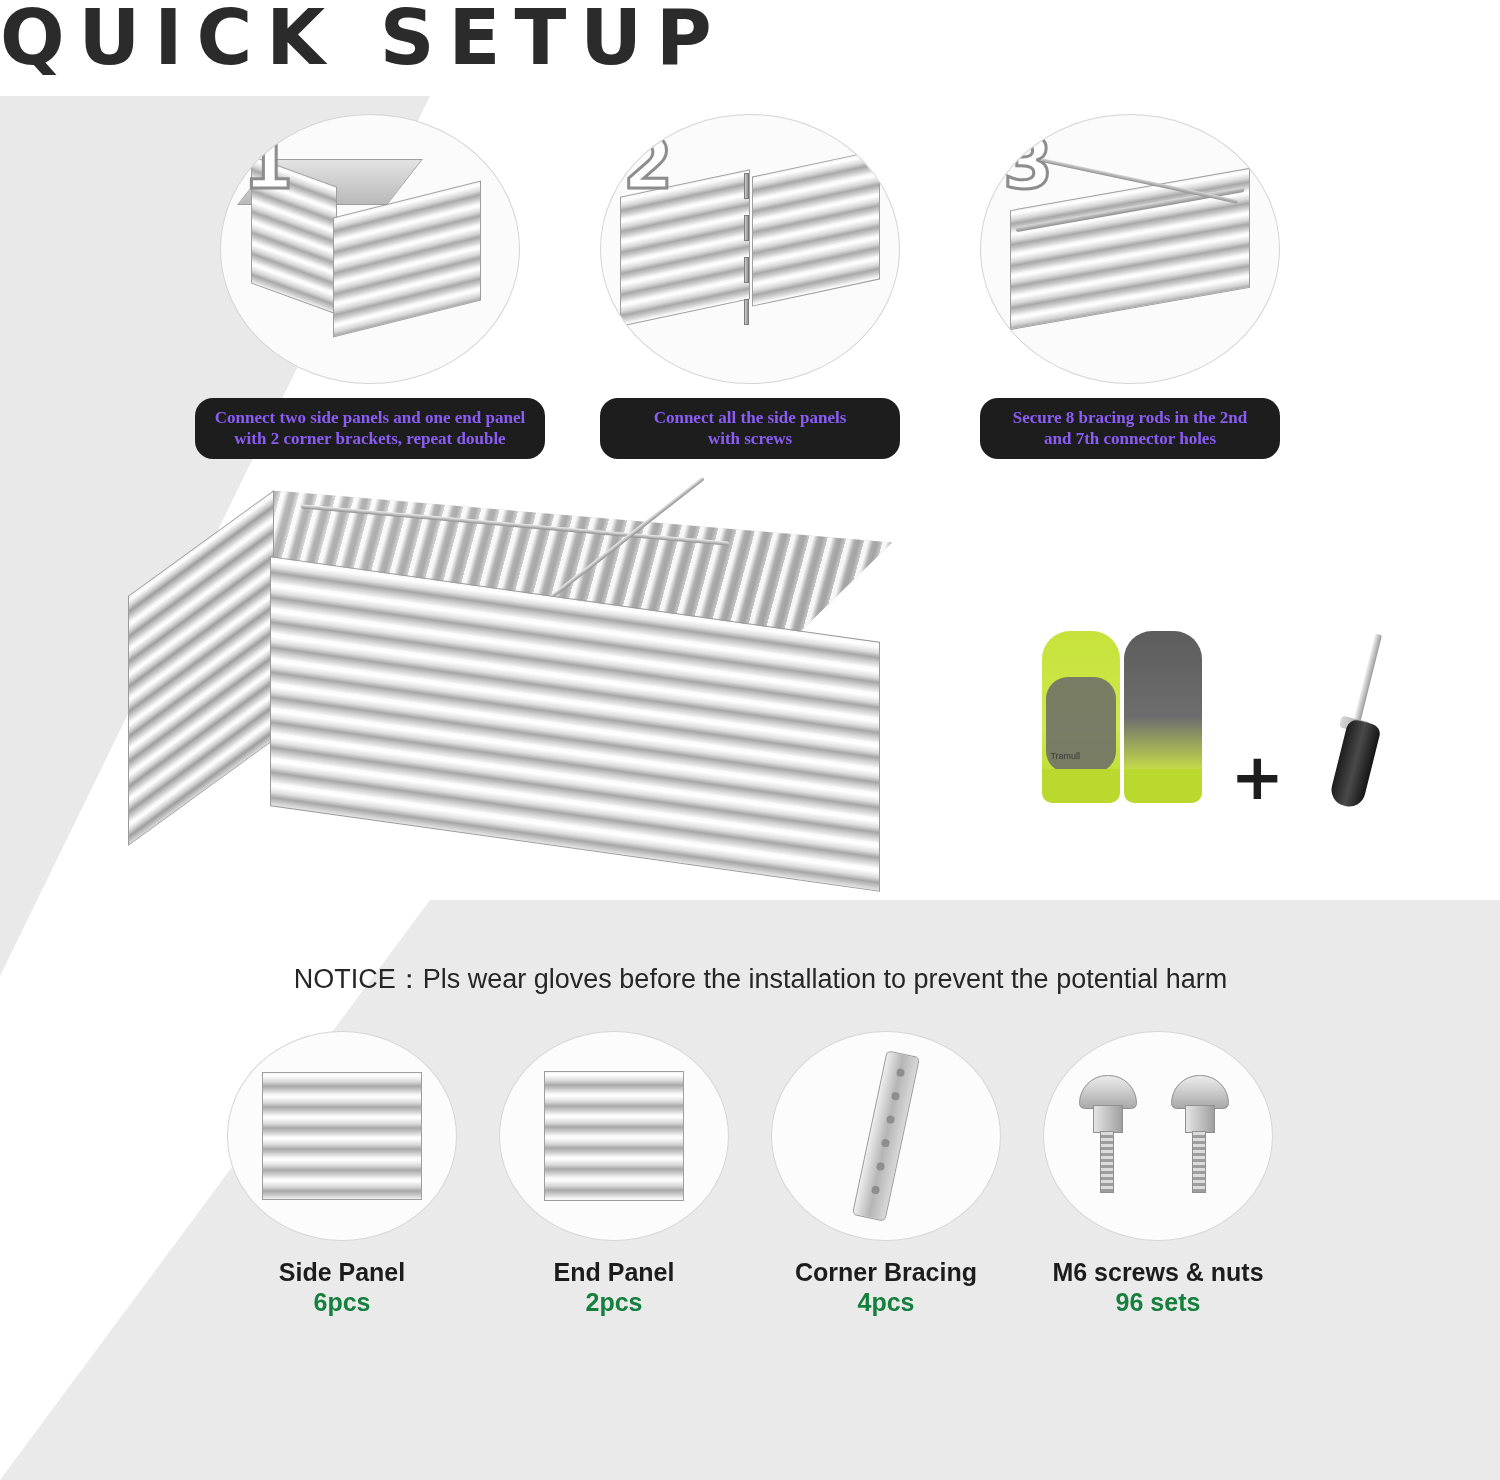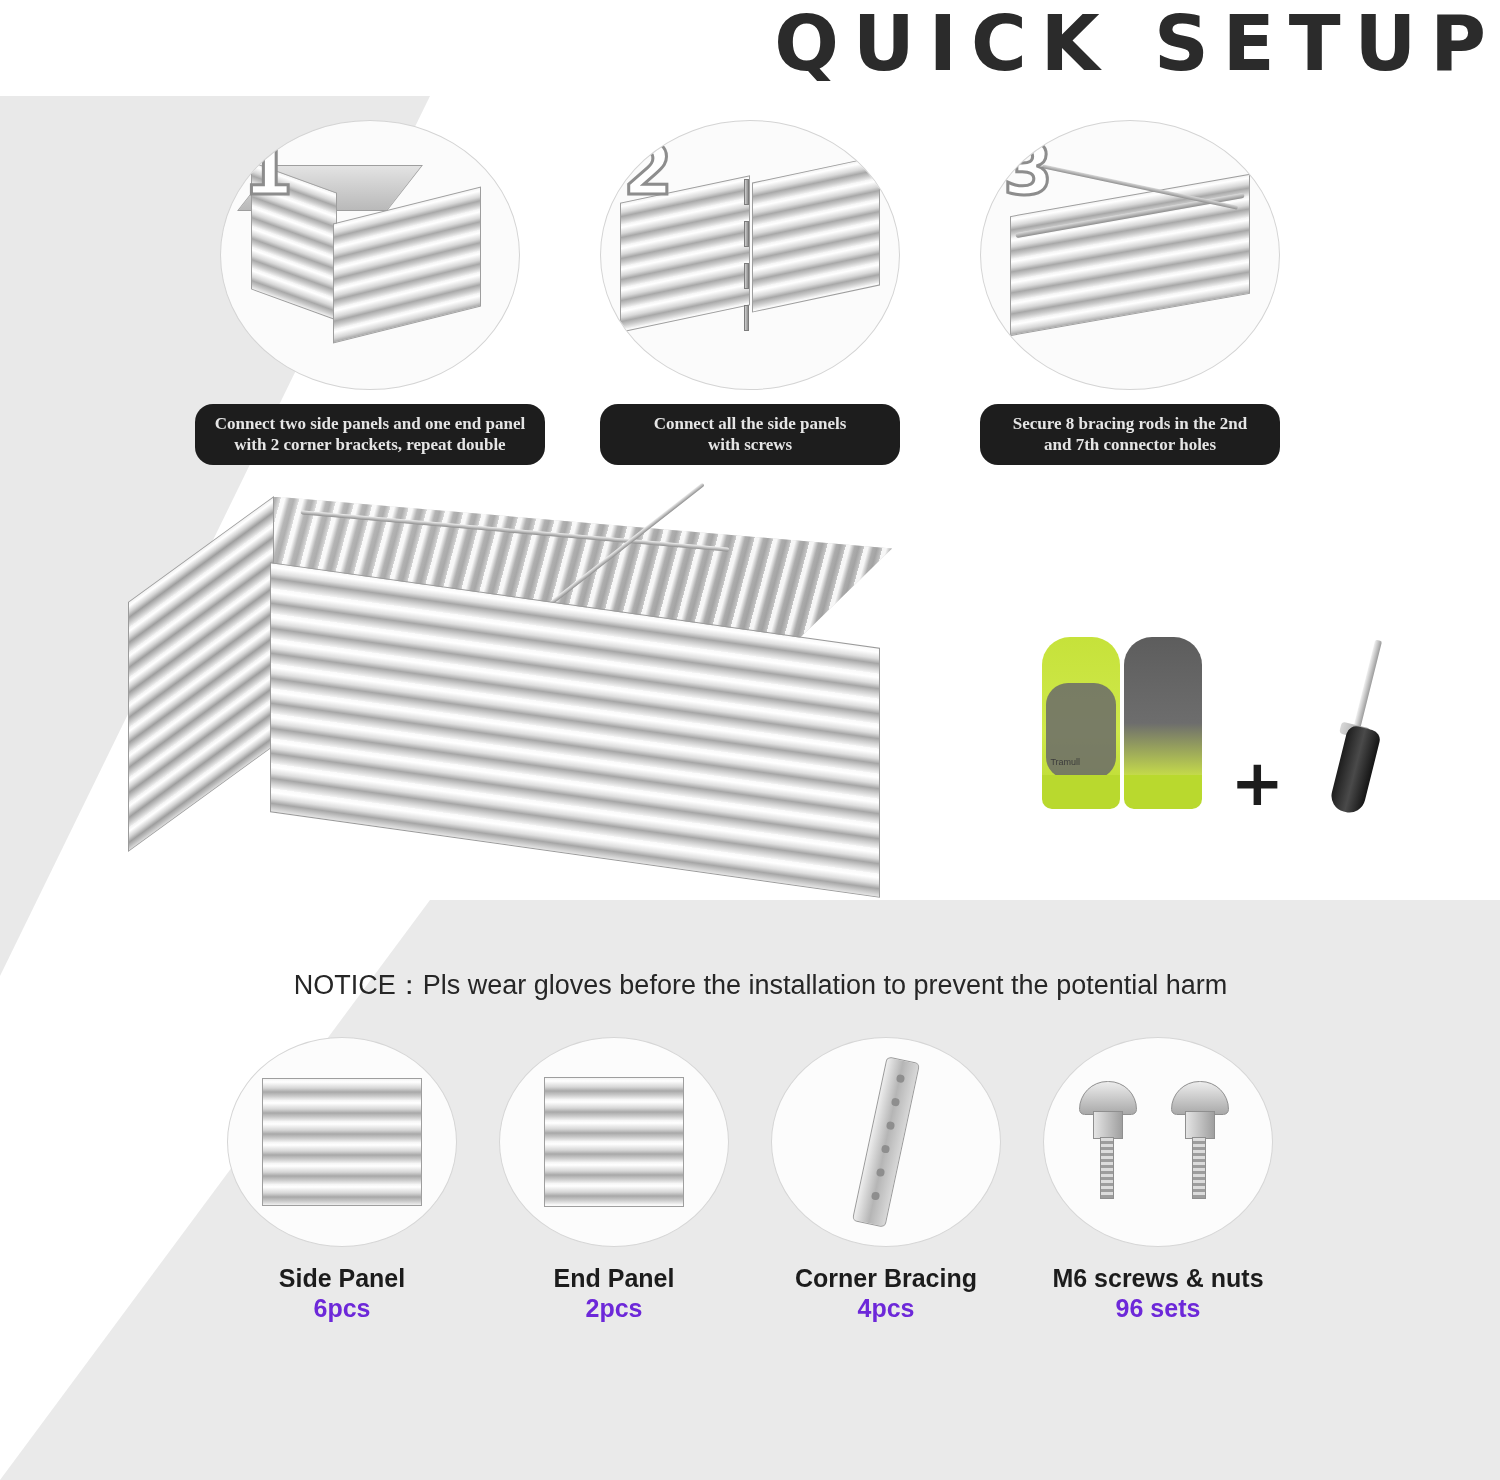--- a/index.html
+++ b/index.html
@@ -22,22 +22,21 @@
   .bg-wedge-bottom2 {
     position: absolute; left: 0; bottom: 0; width: 1500px; height: 620px;
     background: #eaeaea;
     clip-path: polygon(1500px 40px, 1500px 620px, 0 620px, 430px 40px);
     z-index: 0;
   }
 
   
   .title-bar {
     position: relative; z-index: 3;
-    text-align: right;
-    padding-top: 6px;
+    text-align: left;
   }
   .title-bar .title {
     font-family: "DejaVu Sans", sans-serif;
     font-weight: bold;
     font-size: 76px;
     letter-spacing: 14px;
     color: #2b2b2b;
     line-height: 1;
     white-space: nowrap;
   }
@@ -66,21 +65,21 @@
     font-family: "DejaVu Sans", sans-serif;
     font-size: 72px; font-weight: bold;
     color: #ffffff;
     -webkit-text-stroke: 3px #8d8d8d;
     text-shadow: 0 0 2px #9a9a9a;
     z-index: 4;
   }
   .step-caption {
     margin-top: 14px;
     background: #1d1d1d;
-    color: #e5e5e5;
+    color: #8b5cf6;
     border-radius: 18px;
     padding: 9px 20px;
     font-family: "Liberation Serif", serif;
     font-size: 17px;
     font-weight: bold;
     line-height: 1.25;
     text-align: center;
     min-width: 300px;
   }
   .step-caption div { white-space: nowrap; }
@@ -203,21 +202,21 @@
     width: 230px; height: 210px; border-radius: 50%;
     background: #fcfcfc; border: 1px solid #d6d6d6;
     display: flex; align-items: center; justify-content: center;
     overflow: hidden;
   }
   .part-name {
     margin-top: 16px; text-align: center;
     font-family: "Liberation Sans", sans-serif;
     font-size: 25px; font-weight: bold; color: #1c1c1c; line-height: 1.25;
   }
-  .part-qty { font-weight: bold; font-size: 25px; color: #6d28d9; }
+  .part-qty { font-weight: bold; font-size: 25px; color: #15803d; }
 
   .panel-art { width: 160px; height: 128px; }
   .panel-art.end { width: 140px; height: 130px; }
   .bracket {
     width: 34px; height: 168px; transform: rotate(12deg);
     background: linear-gradient(to right,#eeeeee,#b5b5b5,#d8d8d8);
     border: 1px solid #9b9b9b; border-radius: 5px;
     position: relative;
   }
   .bracket i { position: absolute; left: 13px; width: 8px; height: 8px; border-radius: 50%; background: #8e8e8e; }

